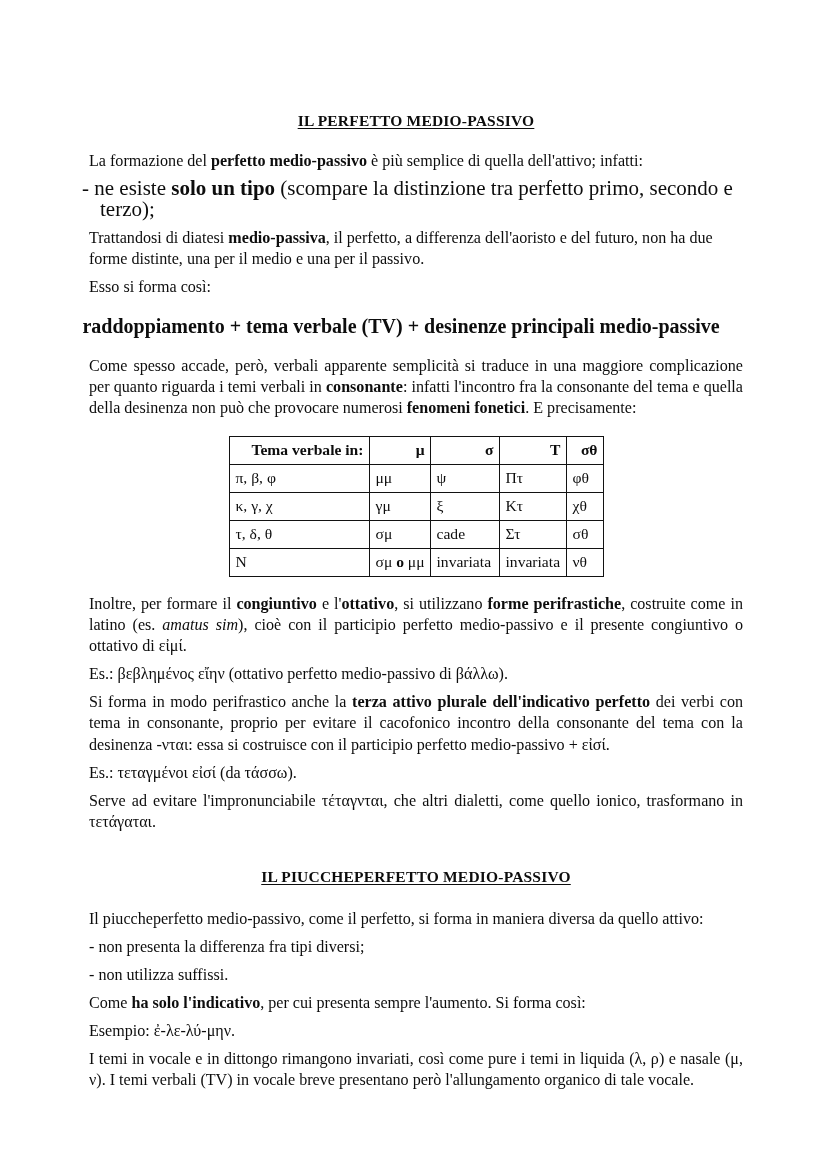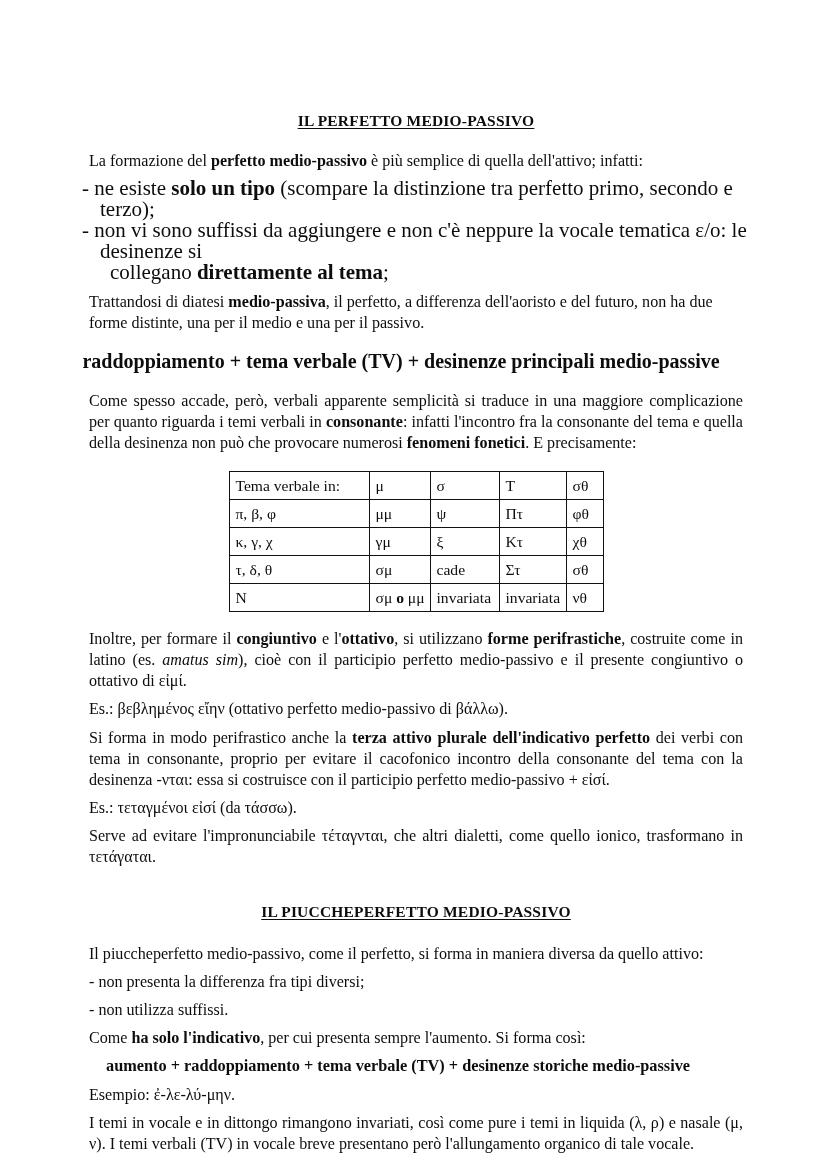--- a/index.html
+++ b/index.html
@@ -87,43 +87,44 @@
     border: 1.3px solid #121212;
     padding: 3px 5px 3px 6px;
     text-align: left;
     vertical-align: middle;
     height: 21px;
     font-weight: normal;
     white-space: nowrap;
     overflow: hidden;
   }
   table.fonetici tr.head td {
-    font-weight: normal;
+    font-weight: bold;
+    text-align: right;
   }
   col.c0 { width: 140px; }
   col.c1 { width: 61px; }
   col.c2 { width: 69px; }
   col.c3 { width: 67px; }
   col.c4 { width: 37px; }
 </style>
 </head>
 <body>
 
 <div class="page">
 
   <h1 class="doc-title">IL PERFETTO MEDIO-PASSIVO</h1>
 
   <p class="para"><span>La formazione del </span><b>perfetto medio-passivo</b><span> è più semplice di quella dell'attivo; infatti:</span></p>
 
   <p class="dash-item"><span>-</span><span> ne esiste </span><b>solo un tipo</b><span> (scompare la distinzione tra perfetto primo, secondo e terzo);</span></p>
 
-  <p class="dash-item"><span>-</span><span> non vi sono suffissi da aggiungere e non c'è neppure la vocale tematica ε/o: le desinenze si</span><span class="cont"><span>collegano </span><b>direttamente al tema</b><span>;</span></span></p>
 
   <p class="para"><span>Trattandosi di diatesi </span><b>medio-passiva</b><span>, il perfetto, a differenza dell'aoristo e del futuro, non ha due forme distinte, una per il medio e una per il passivo.</span></p>
 
+  <p class="para">Esso si forma così:</p>
 
   <p class="formula">raddoppiamento + tema verbale (TV) + desinenze principali medio-passive</p>
 
   <p class="para just"><span>Come spesso accade, però, verbali apparente semplicità si traduce in una maggiore complicazione per quanto riguarda i temi verbali in </span><b>consonante</b><span>: infatti l'incontro fra la consonante del tema e quella della desinenza non può che provocare numerosi </span><b>fenomeni fonetici</b><span>. E precisamente:</span></p>
 
   <table class="fonetici">
     <colgroup>
       <col class="c0">
         <col class="c1">
         <col class="c2">
@@ -181,19 +182,18 @@
 
   <h1 class="doc-title second">IL PIUCCHEPERFETTO MEDIO-PASSIVO</h1>
 
   <p class="para just">Il piuccheperfetto medio-passivo, come il perfetto, si forma in maniera diversa da quello attivo:</p>
 
   <p class="para">- non presenta la differenza fra tipi diversi;</p>
   <p class="para">- non utilizza suffissi.</p>
 
   <p class="para"><span>Come </span><b>ha solo l'indicativo</b><span>, per cui presenta sempre l'aumento. Si forma così:</span></p>
 
-  <p class="formula2">aumento + raddoppiamento + tema verbale (TV) + desinenze storiche medio-passive</p>
 
   <p class="para">Esempio: ἐ-λε-λύ-μην.</p>
 
   <p class="para just">I temi in vocale e in dittongo rimangono invariati, così come pure i temi in liquida (λ, ρ) e nasale (μ, ν). I temi verbali (TV) in vocale breve presentano però l'allungamento organico di tale vocale.</p>
 
 </div>
 
 </body></html>

